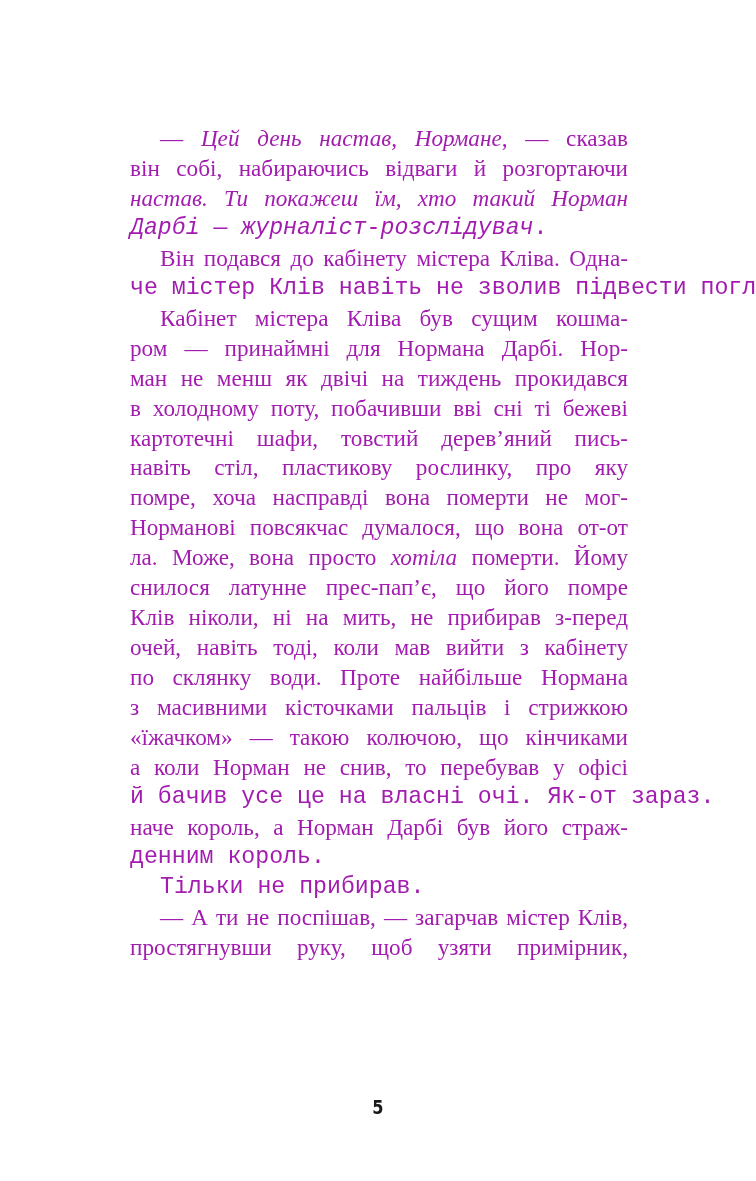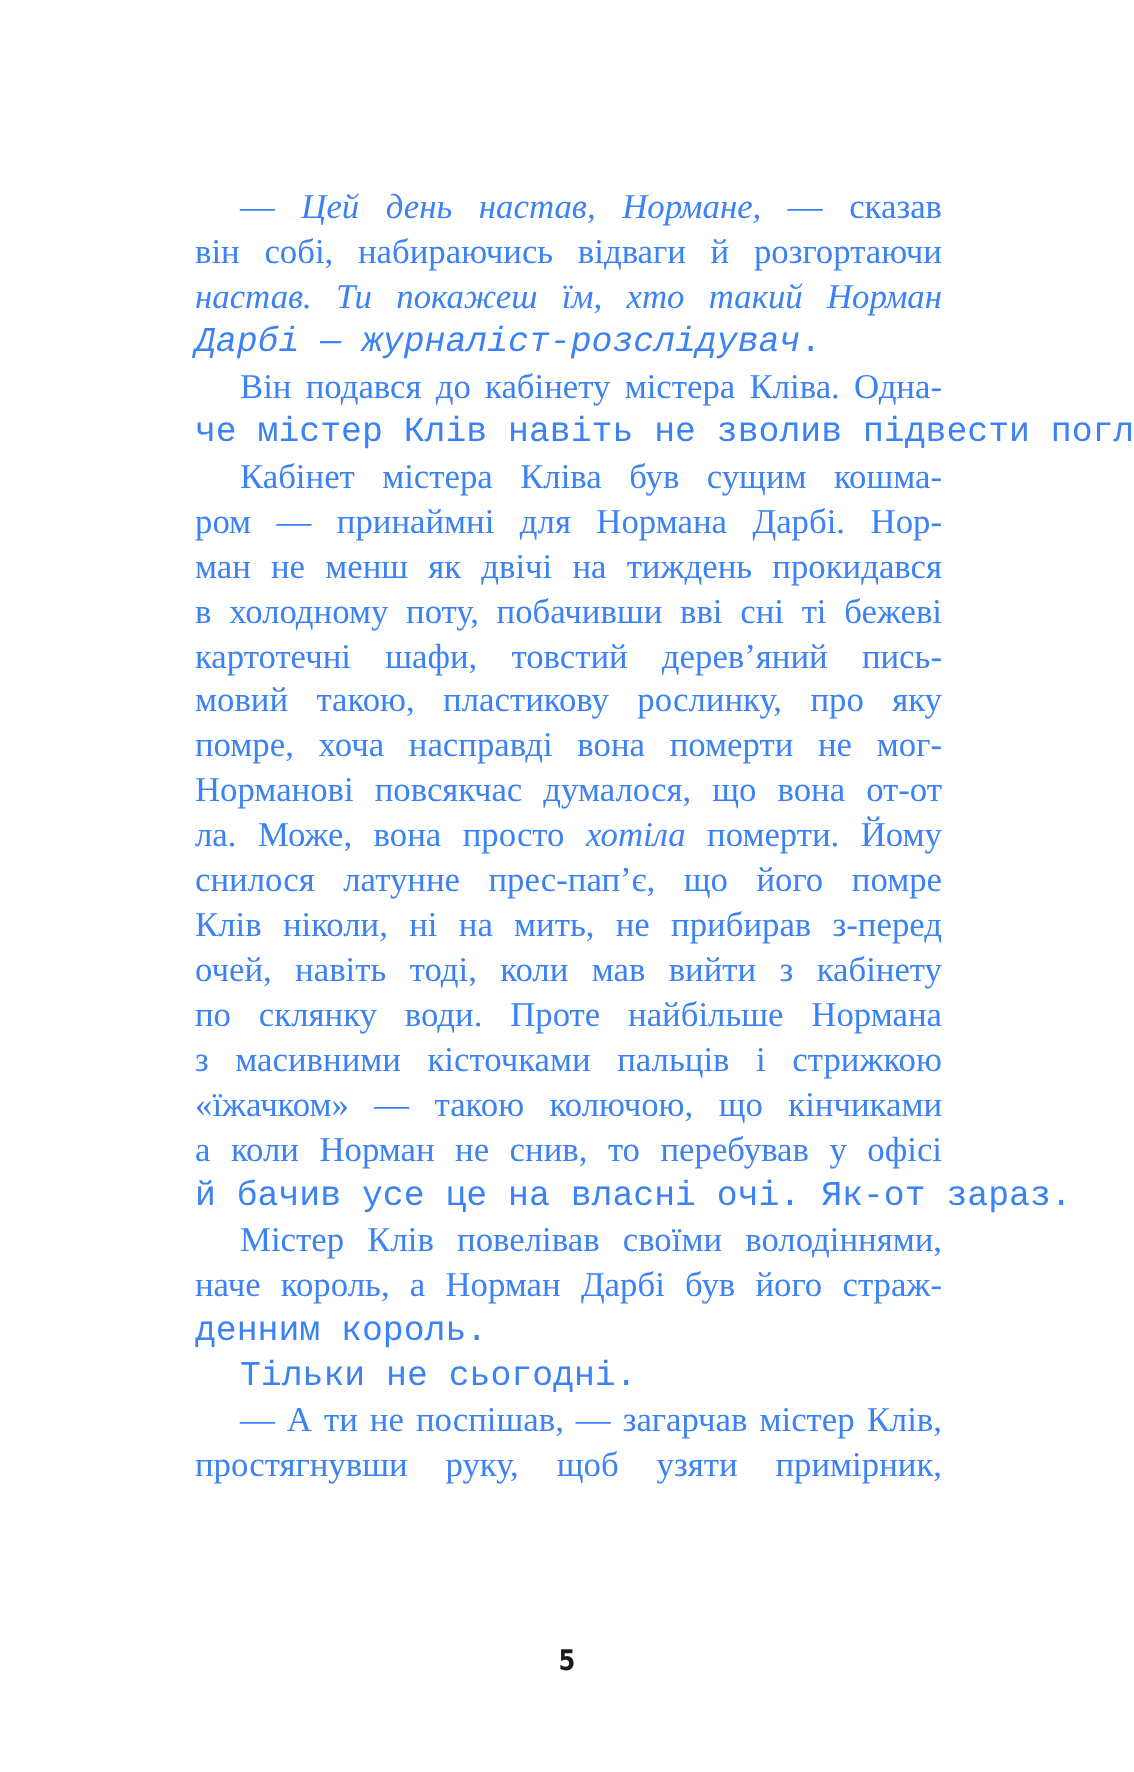--- a/index.html
+++ b/index.html
@@ -10,21 +10,21 @@
     overflow: hidden;
   }
   .page-text {
     position: absolute;
     left: 130px;
     top: 124px;
     width: 498px;
     font-family: "Liberation Serif", "DejaVu Serif", serif;
     font-size: 23.2px;
     line-height: 29.95px;
-    color: #3b82f6;
+    color: #a21caf;
     text-align: justify;
     hyphens: manual;
   }
   .line {
     display: block;
     text-align: justify;
     text-align-last: justify;
     white-space: nowrap;
     overflow: visible;
   }
@@ -57,40 +57,39 @@
     <div class="para-wrap">
       <span class="line first"><span>Він подався до кабінету містера Кліва. Одна-</span></span>
       <span class="line last"><span>че містер Клів навіть не зволив підвести погляд.</span></span>
     </div>
     <div class="para-wrap">
       <span class="line first"><span>Кабінет містера Кліва був сущим кошма-</span></span>
       <span class="line"><span>ром — принаймні для Нормана Дарбі. Нор-</span></span>
       <span class="line"><span>ман не менш як двічі на тиждень прокидався</span></span>
       <span class="line"><span>в холодному поту, побачивши вві сні ті бежеві</span></span>
       <span class="line"><span>картотечні шафи, товстий дерев’яний пись-</span></span>
-      <span class="line"><span>мовий такою, пластикову рослинку, про яку</span></span>
+      <span class="line"><span>навіть стіл, пластикову рослинку, про яку</span></span>
       <span class="line"><span>помре, хоча насправді вона померти не мог-</span></span>
       <span class="line"><span>Норманові повсякчас думалося, що вона от-от</span></span>
       <span class="line"><span>ла. Може, вона просто </span><em>хотіла</em><span> померти. Йому</span></span>
       <span class="line"><span>снилося латунне прес-пап’є, що його помре</span></span>
       <span class="line"><span>Клів ніколи, ні на мить, не прибирав з-перед</span></span>
       <span class="line"><span>очей, навіть тоді, коли мав вийти з кабінету</span></span>
       <span class="line"><span>по склянку води. Проте найбільше Нормана</span></span>
       <span class="line"><span>з масивними кісточками пальців і стрижкою</span></span>
       <span class="line"><span>«їжачком» — такою колючою, що кінчиками</span></span>
       <span class="line"><span>а коли Норман не снив, то перебував у офісі</span></span>
       <span class="line last"><span>й бачив усе це на власні очі. Як-от зараз.</span></span>
     </div>
     <div class="para-wrap">
-      <span class="line first"><span>Містер Клів повелівав своїми володіннями,</span></span>
       <span class="line"><span>наче король, а Норман Дарбі був його страж-</span></span>
       <span class="line last"><span>денним король.</span></span>
     </div>
     <div class="para-wrap">
-      <span class="line first last"><span>Тільки не сьогодні.</span></span>
+      <span class="line first last"><span>Тільки не прибирав.</span></span>
     </div>
     <div class="para-wrap">
       <span class="line first"><span>— А ти не поспішав, — загарчав містер Клів,</span></span>
       <span class="line"><span>простягнувши руку, щоб узяти примірник,</span></span>
     </div>
   </div>
 
 <div class="page-number">5</div>
 
 </body></html>

